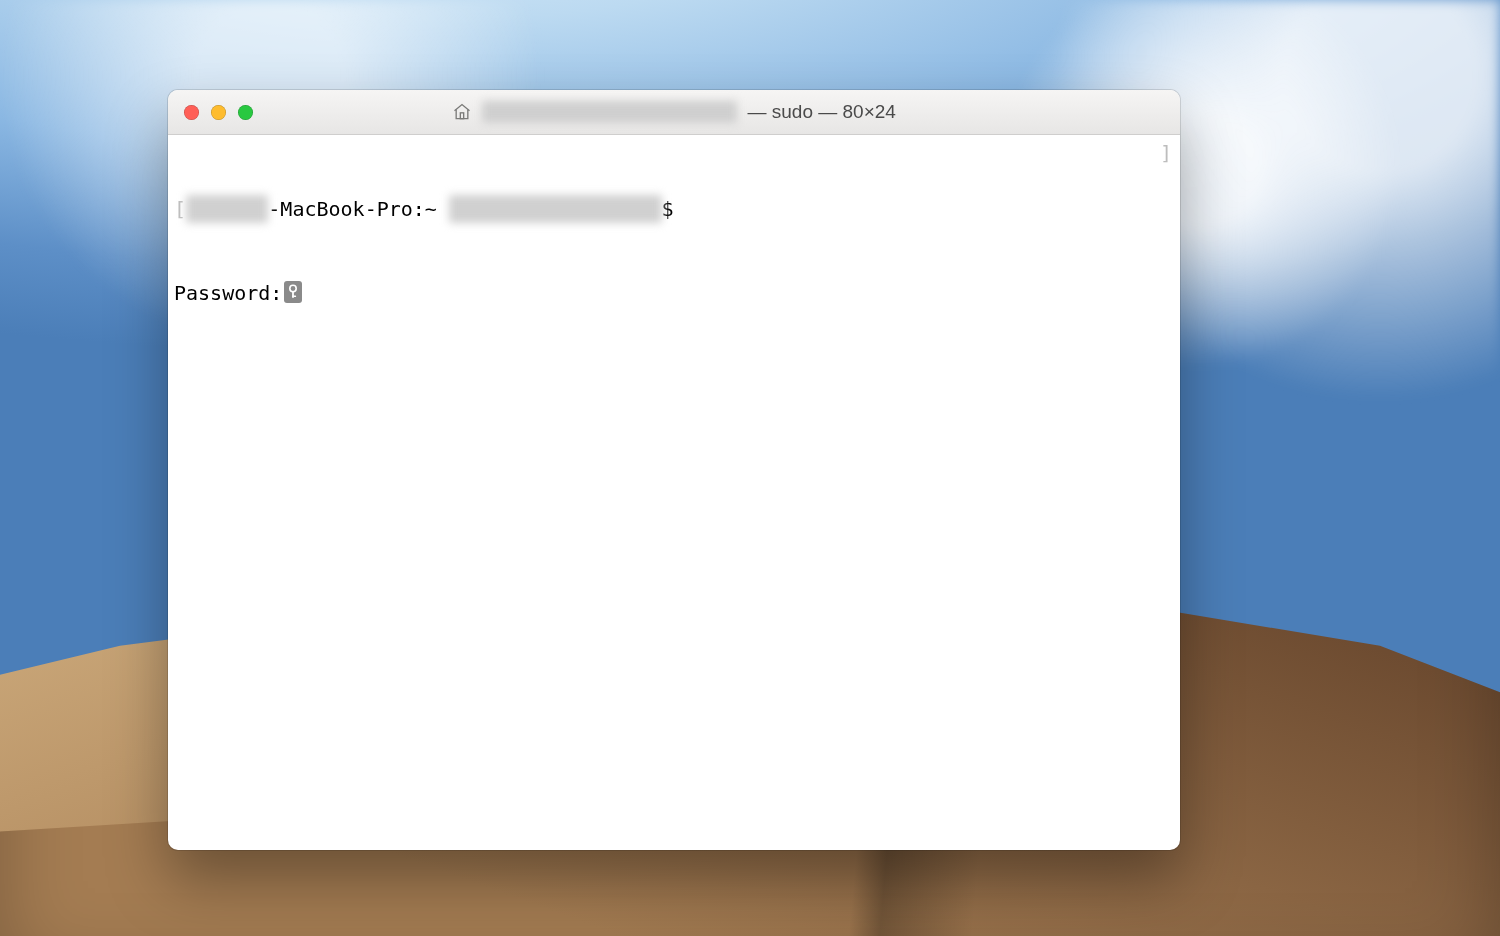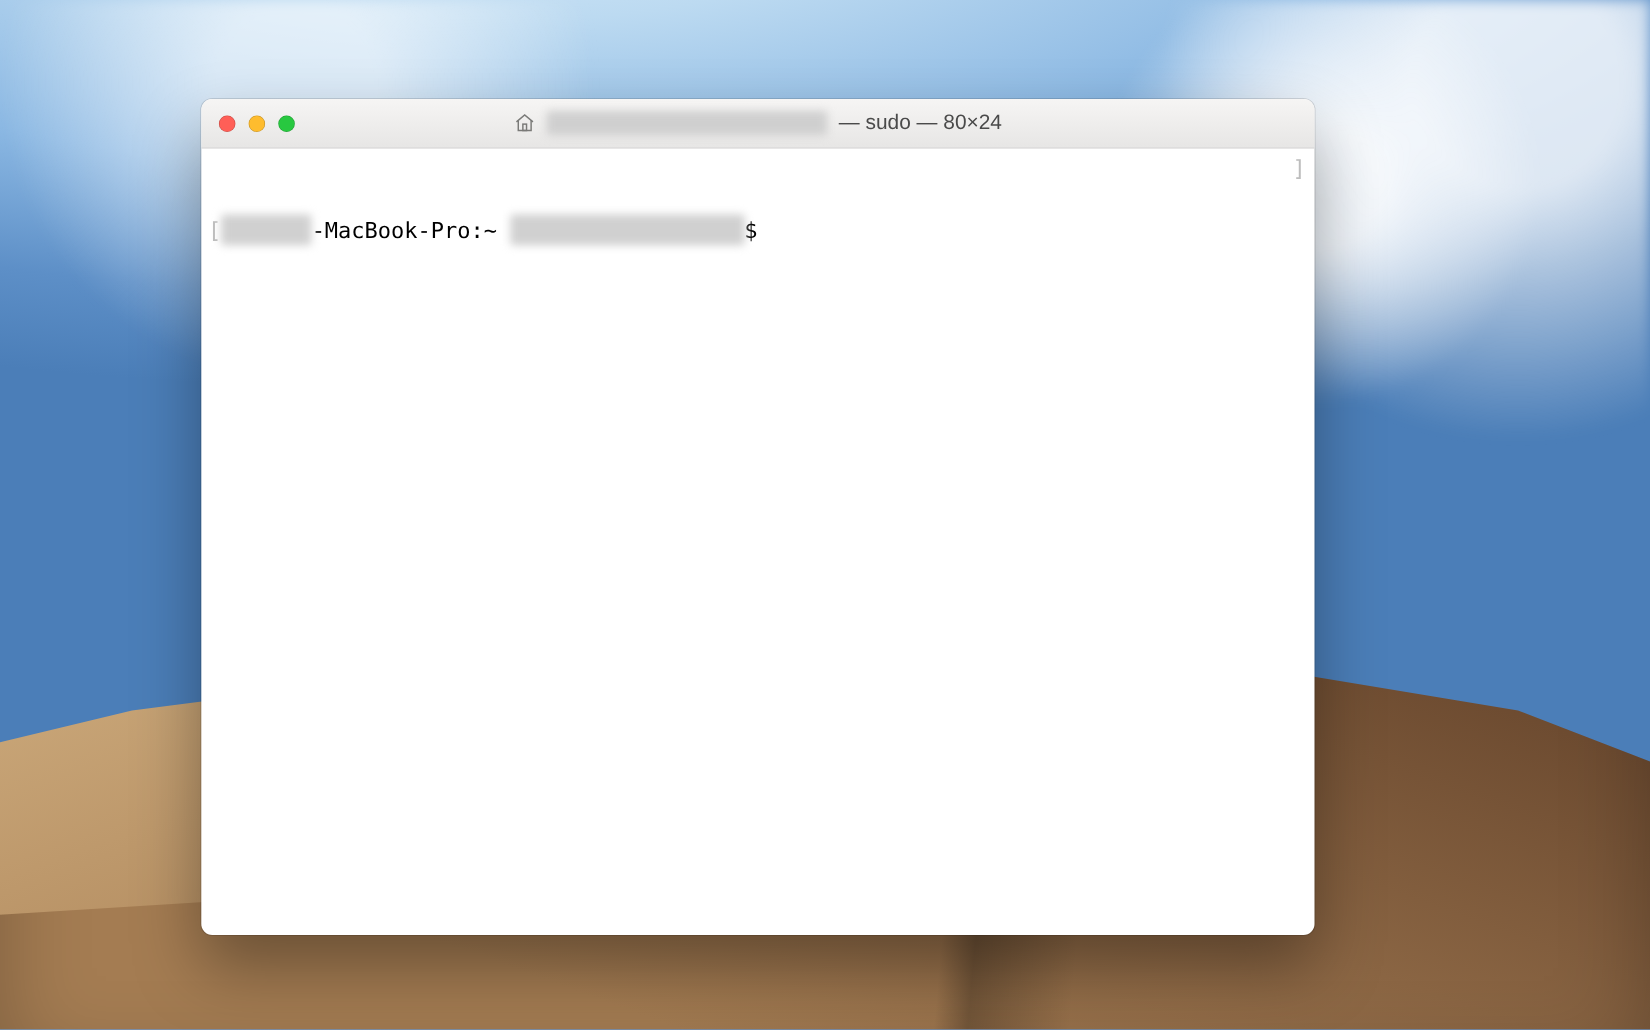--- a/index.html
+++ b/index.html
@@ -33,21 +33,21 @@
   .dune-ridge{
     position:absolute;left:0;right:0;bottom:0;height:62%;
     background:linear-gradient(95deg,rgba(0,0,0,0) 58%, rgba(0,0,0,.25) 60%, rgba(0,0,0,0) 66%);
     clip-path:polygon(50% 100%, 55% 60%, 78% 44%, 100% 58%, 100% 100%);
     pointer-events:none;
   }
 
   
   .window{
     position:absolute;
-    left:183px; top:90px;
+    left:168px; top:90px;
     width:1012px; height:760px;  
     border-radius:10px;
     background:#fff;
     box-shadow:0 30px 60px rgba(0,0,0,.35), 0 0 0 1px rgba(0,0,0,.12);
     overflow:hidden;
     display:flex;flex-direction:column;
   }
   .titlebar{
     height:44px;flex:0 0 44px;
     background:linear-gradient(#f6f5f4,#e7e6e5);
@@ -133,15 +133,25 @@
 
     <div class="term-body">
       <div class="line">
         <span class="lbracket">[</span>
         <span class="blur-inline">██████</span>
         <span>-MacBook-Pro:~ </span>
         <span class="blur-inline">████████████████</span>
         <span>$ </span>
         <span class="rbracket">]</span>
       </div>
+      <div class="line">
+        <span>Password:</span>
+        <span class="key-icon">
+          <svg width="12" height="16" viewBox="0 0 12 16" fill="#fff">
+            <circle cx="6" cy="4.5" r="3.2" fill="none" stroke="#fff" stroke-width="1.6"></circle>
+            <rect x="5.1" y="7" width="1.8" height="7" rx="0.8"></rect>
+            <rect x="5.1" y="11.5" width="4" height="1.6" rx="0.6"></rect>
+          </svg>
+        </span>
+      </div>
     </div>
   </div>
 </div>
 
 </body></html>

